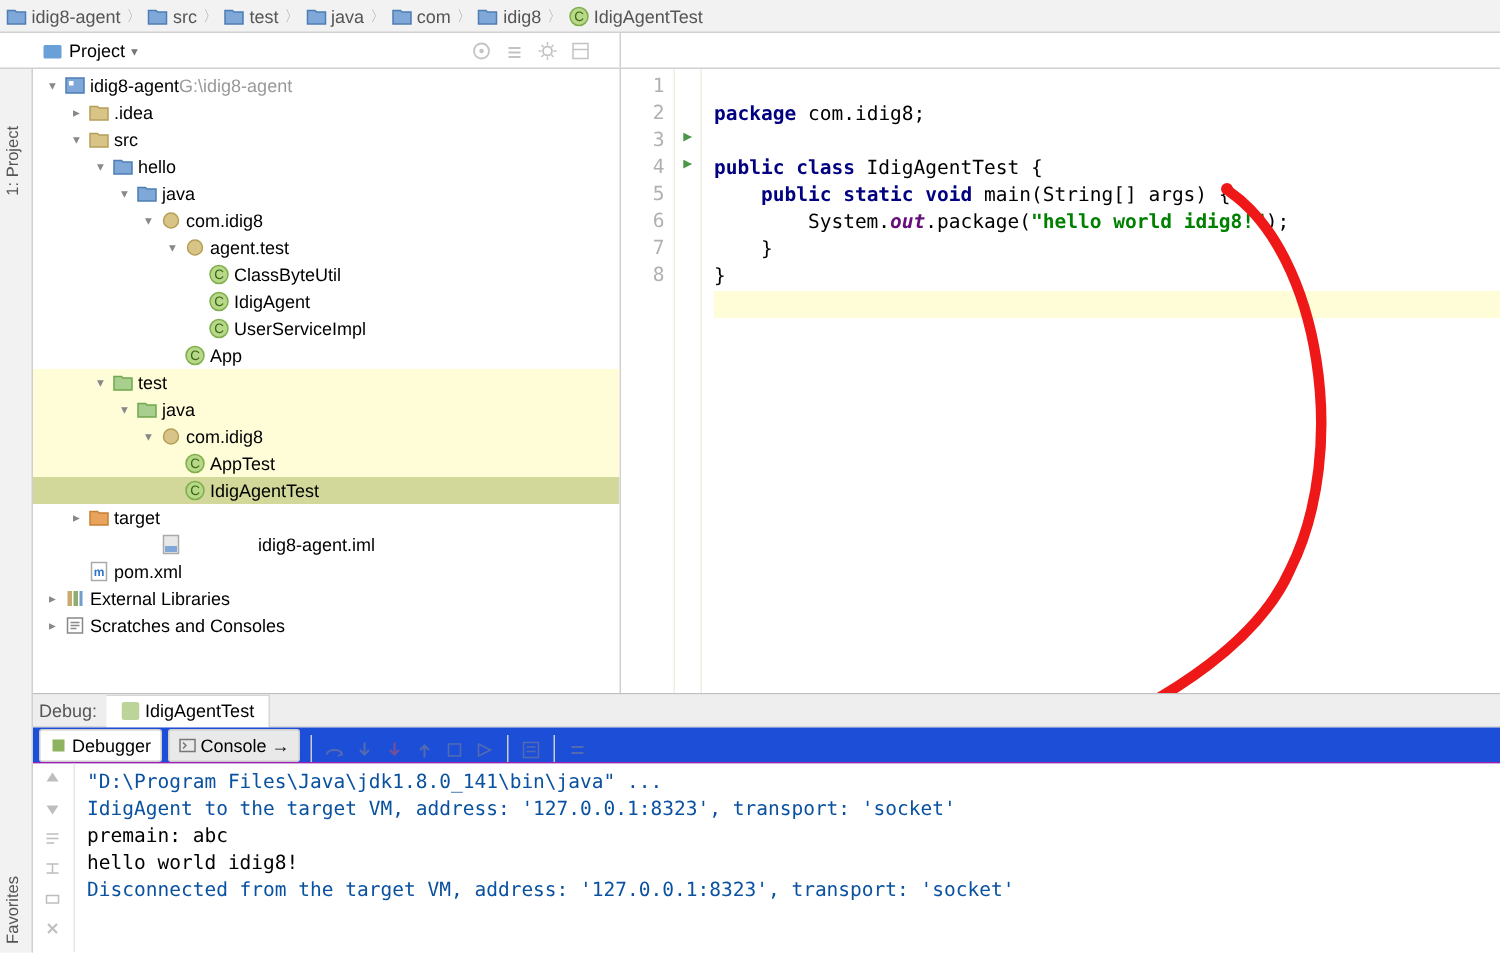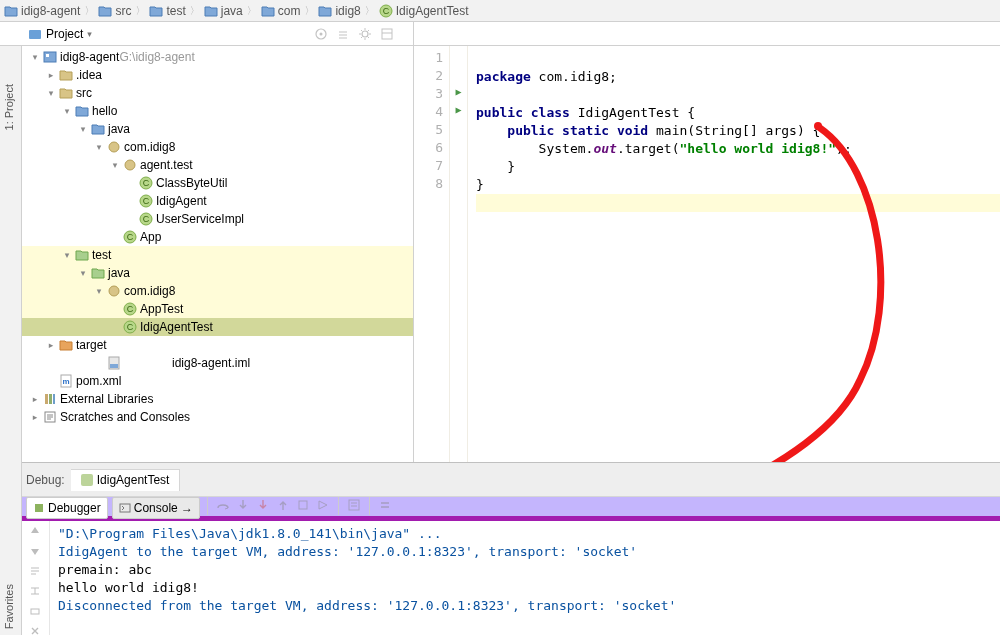--- a/index.html
+++ b/index.html
@@ -38,27 +38,27 @@
   .gutter { width:36px; text-align:right; color:#b0b0b0; padding:4px 6px 0 0; user-select:none; border-right:1px solid #f0ede4;}
   .gut2 { width:18px; border-right:1px solid #f0ede4; padding-top:4px;}
   .gut2 .run { color:#4b9648; font-size:10px; text-align:center;}
   .code { flex:1; padding:4px 0 0 8px; white-space:pre; line-height:18px; }
   .code .hlrow { background:#fffcd8; display:block; width:100%;}
   .kw { color:#000080; font-weight:bold;}
   .fn { font-style:italic;}
   .str { color:#008000; font-weight:bold;}
   
   .debugPanel { height:173px; border-top:1px solid #c0c0c0; display:flex; flex-direction:column; position:relative; z-index:2; background:#fff;}
-  .debugHead { height:34px; background:#eeeeee; border-bottom:1px solid #d6d6d6; display:flex; align-items:center; padding-left:26px; gap:6px;}
+  .debugHead { height:22px; background:#eeeeee; border-bottom:1px solid #d6d6d6; display:flex; align-items:center; padding-left:26px; gap:6px;}
   .debugTab { height:22px; padding:0 10px; display:flex; align-items:center; border-right:1px solid #d6d6d6; background:#fff; border-top:1px solid #d6d6d6;}
   .debugBody { flex:1; display:flex; min-height:0;}
   .dbgSide { width:22px; background:#f2f2f2; border-right:1px solid #d6d6d6; display:flex; flex-direction:column; align-items:center; padding-top:4px; gap:6px;}
   .dbgSide .i { width:14px; height:14px; opacity:.55; cursor:pointer;}
   .dbgMain { flex:1; display:flex; flex-direction:column; min-width:0;}
-  .dbgTool { height:24px; border-bottom:5px solid #a21caf; display:flex; align-items:flex-start; padding:0 4px; gap:4px; background:#c4b5fd;}
+  .dbgTool { height:24px; border-bottom:1px solid #a21caf; display:flex; align-items:flex-end; padding:0 4px; gap:4px; background:#1d4ed8;}
   .dbgTool .t { height:22px; display:flex; align-items:center; padding:0 6px; gap:3px; border:1px solid #ccc; background:#fff; border-radius:2px; font-size:12px;}
   .dbgTool .sep { width:1px; height:18px; background:#ccc; margin:0 3px;}
   .console { flex:1; background:#fff; font-family:Consolas, monospace; font-size:13px; display:flex;}
   .conSide { width:28px; border-right:1px solid #e6e6e6; display:flex; flex-direction:column; align-items:center; padding-top:4px; gap:6px;}
   .conSide .i { width:14px; height:14px; opacity:.55;}
   .conText { flex:1; padding:4px 8px; line-height:18px; white-space:pre;}
   .conText .sys { color:#0a52a0; }
   
   .anno { position:absolute; left:0; top:0; width:1000px; height:635px; pointer-events:none; z-index:1;}
   
@@ -422,21 +422,21 @@
           <div class="run" style="height: 18px;"></div>
           <div class="run" style="height: 18px;"></div>
           <div class="run" style="height: 18px;"></div>
           <div class="run" style="height: 18px;"></div>
         </div>
       <div class="code">
 <span><span class="kw">package</span><span> com.idig8;</span></span>
 <span> </span>
 <span><span class="kw">public class</span><span> IdigAgentTest {</span></span>
 <span>    <span class="kw">public static void</span><span> main(String[] args) {</span></span>
-<span><span>        System.</span><span class="fn" style="color:#660e7a;font-weight:bold;">out</span><span>.target(</span><span class="str">"hello world idig8!"</span><span>);</span></span>
+<span><span>        System.</span><span class="fn" style="color:#660e7a;font-weight:bold;">out</span><span>.package(</span><span class="str">"hello world idig8!"</span><span>);</span></span>
 <span>    }</span>
 <span>}</span>
 <span class="hlrow"> </span>
       </div>
     </div>
   </div>
 </div>
 
 <div class="debugPanel">
   <div class="debugHead">

